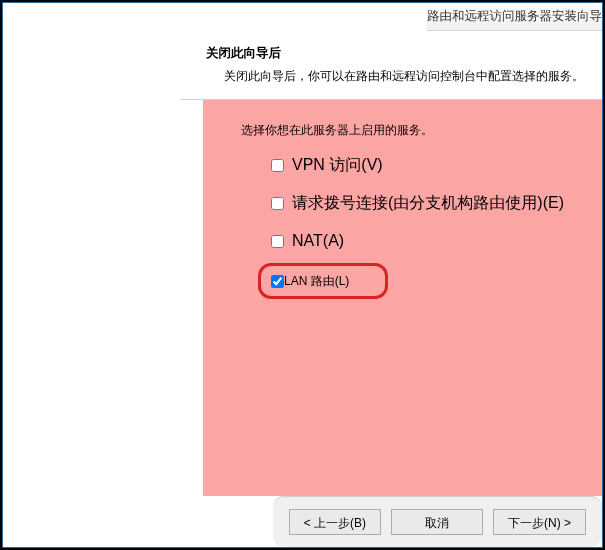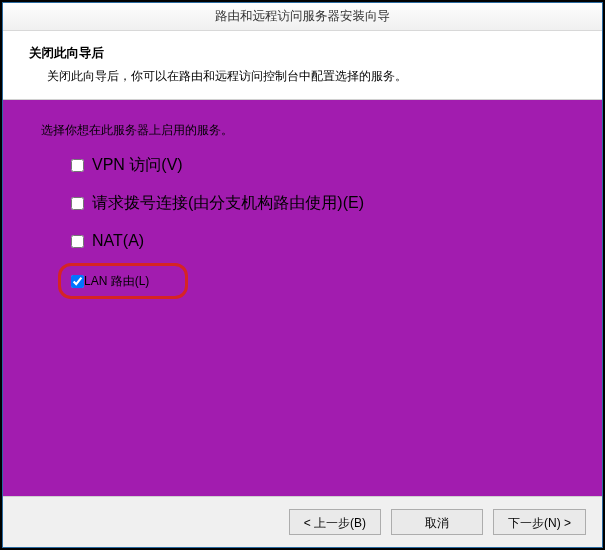--- a/index.html
+++ b/index.html
@@ -17,20 +17,21 @@
       height: 550px;
       position: relative;
     }
     .window-frame {
       border: 1px solid #2a6aa0;
       width: 100%;
       height: 100%;
       background: #fff;
       display: flex;
       flex-direction: column;
+      align-items: flex-end;
     }
     .titlebar {
       background: linear-gradient(to bottom, #fdfdfd, #f0f0f0);
       border-bottom: 1px solid #d8d8d8;
       height: 28px;
       display: flex;
       align-items: center;
       justify-content: center;
       color: #333;
       font-size: 12.5px;
@@ -46,21 +47,21 @@
       margin-bottom: 6px;
       color: #000;
     }
     .header-subtitle {
       font-size: 12px;
       color: #000;
       padding-left: 18px;
     }
     .content-area {
       flex: 1;
-      background: #a21caf;
+      background: #fca5a5;
       padding: 22px 38px;
     }
     .instruction {
       font-size: 12px;
       margin-bottom: 16px;
       color: #000;
     }
     .options {
       padding-left: 30px;
     }
@@ -93,20 +94,21 @@
       margin-top: -6px;
       margin-bottom: 10px;
     }
     .button-bar {
       border-top: 1px solid #d0d0d0;
       background: #f0f0f0;
       padding: 12px 16px;
       display: flex;
       justify-content: flex-end;
       gap: 10px;
+      border-radius: 11px;
     }
     .btn {
       background: #eaeaea;
       border: 1px solid #adadad;
       padding: 5px 14px;
       font-size: 12px;
       font-family: inherit;
       cursor: pointer;
       min-width: 92px;
       height: 26px;

